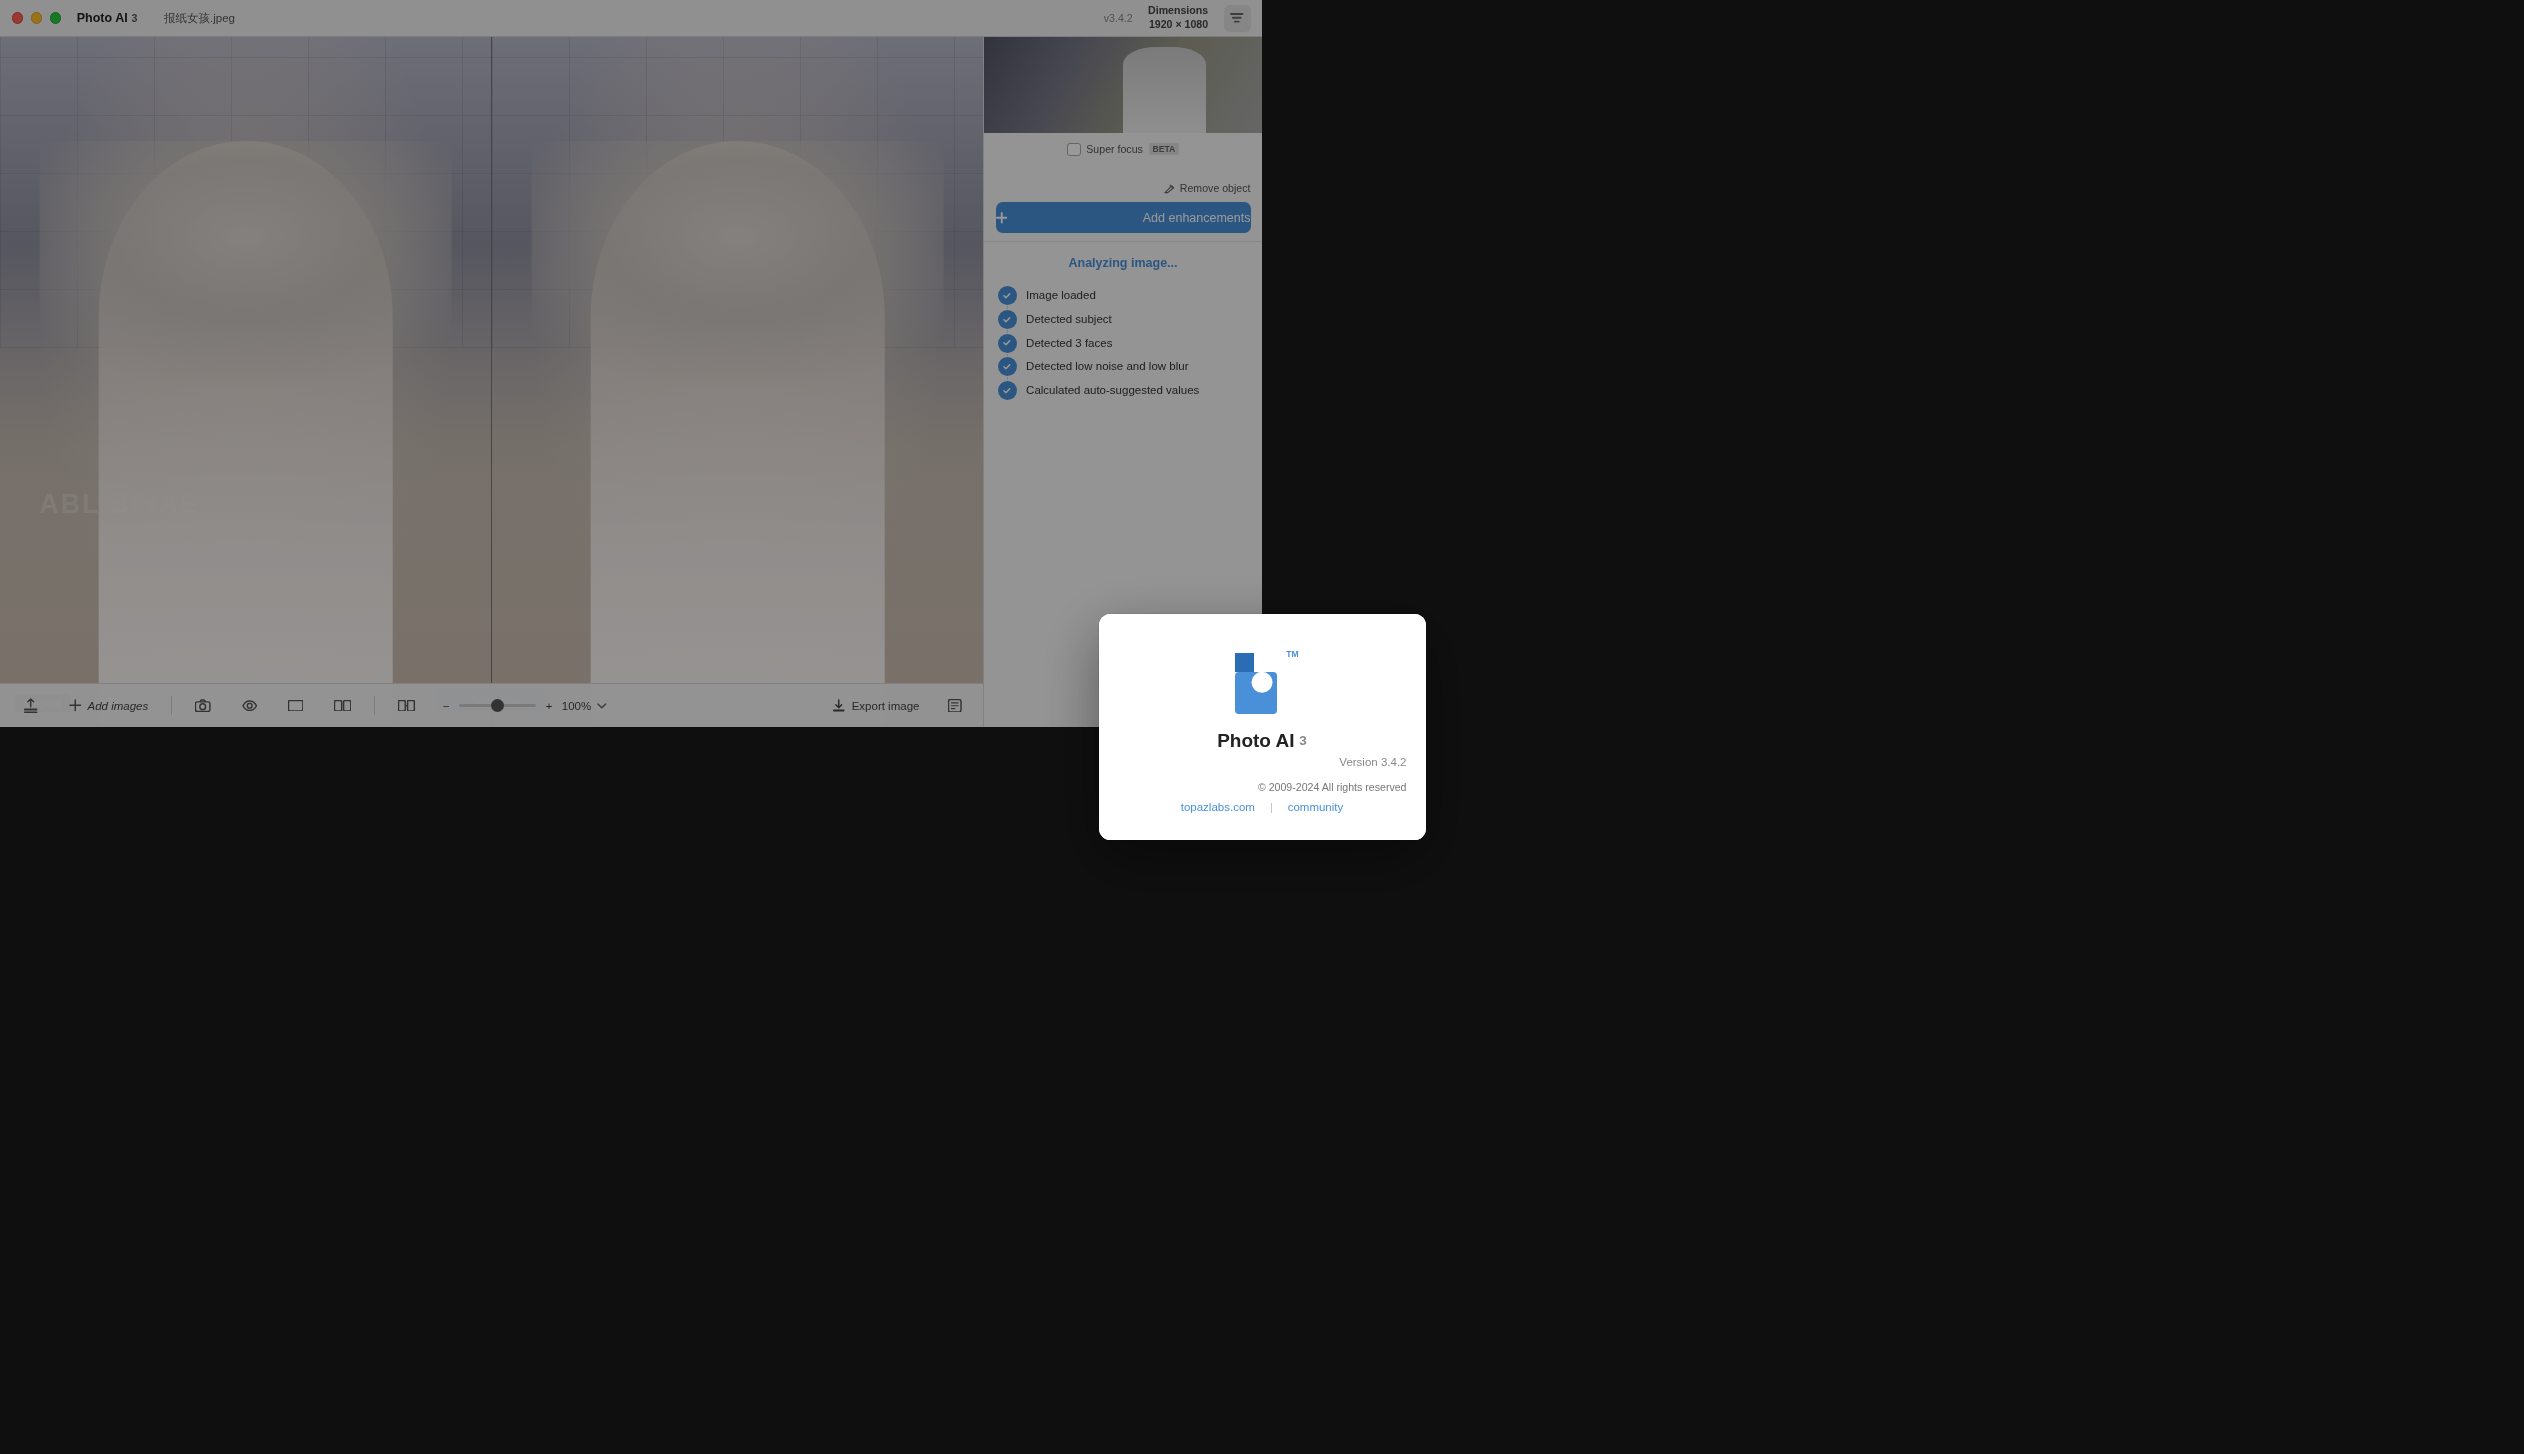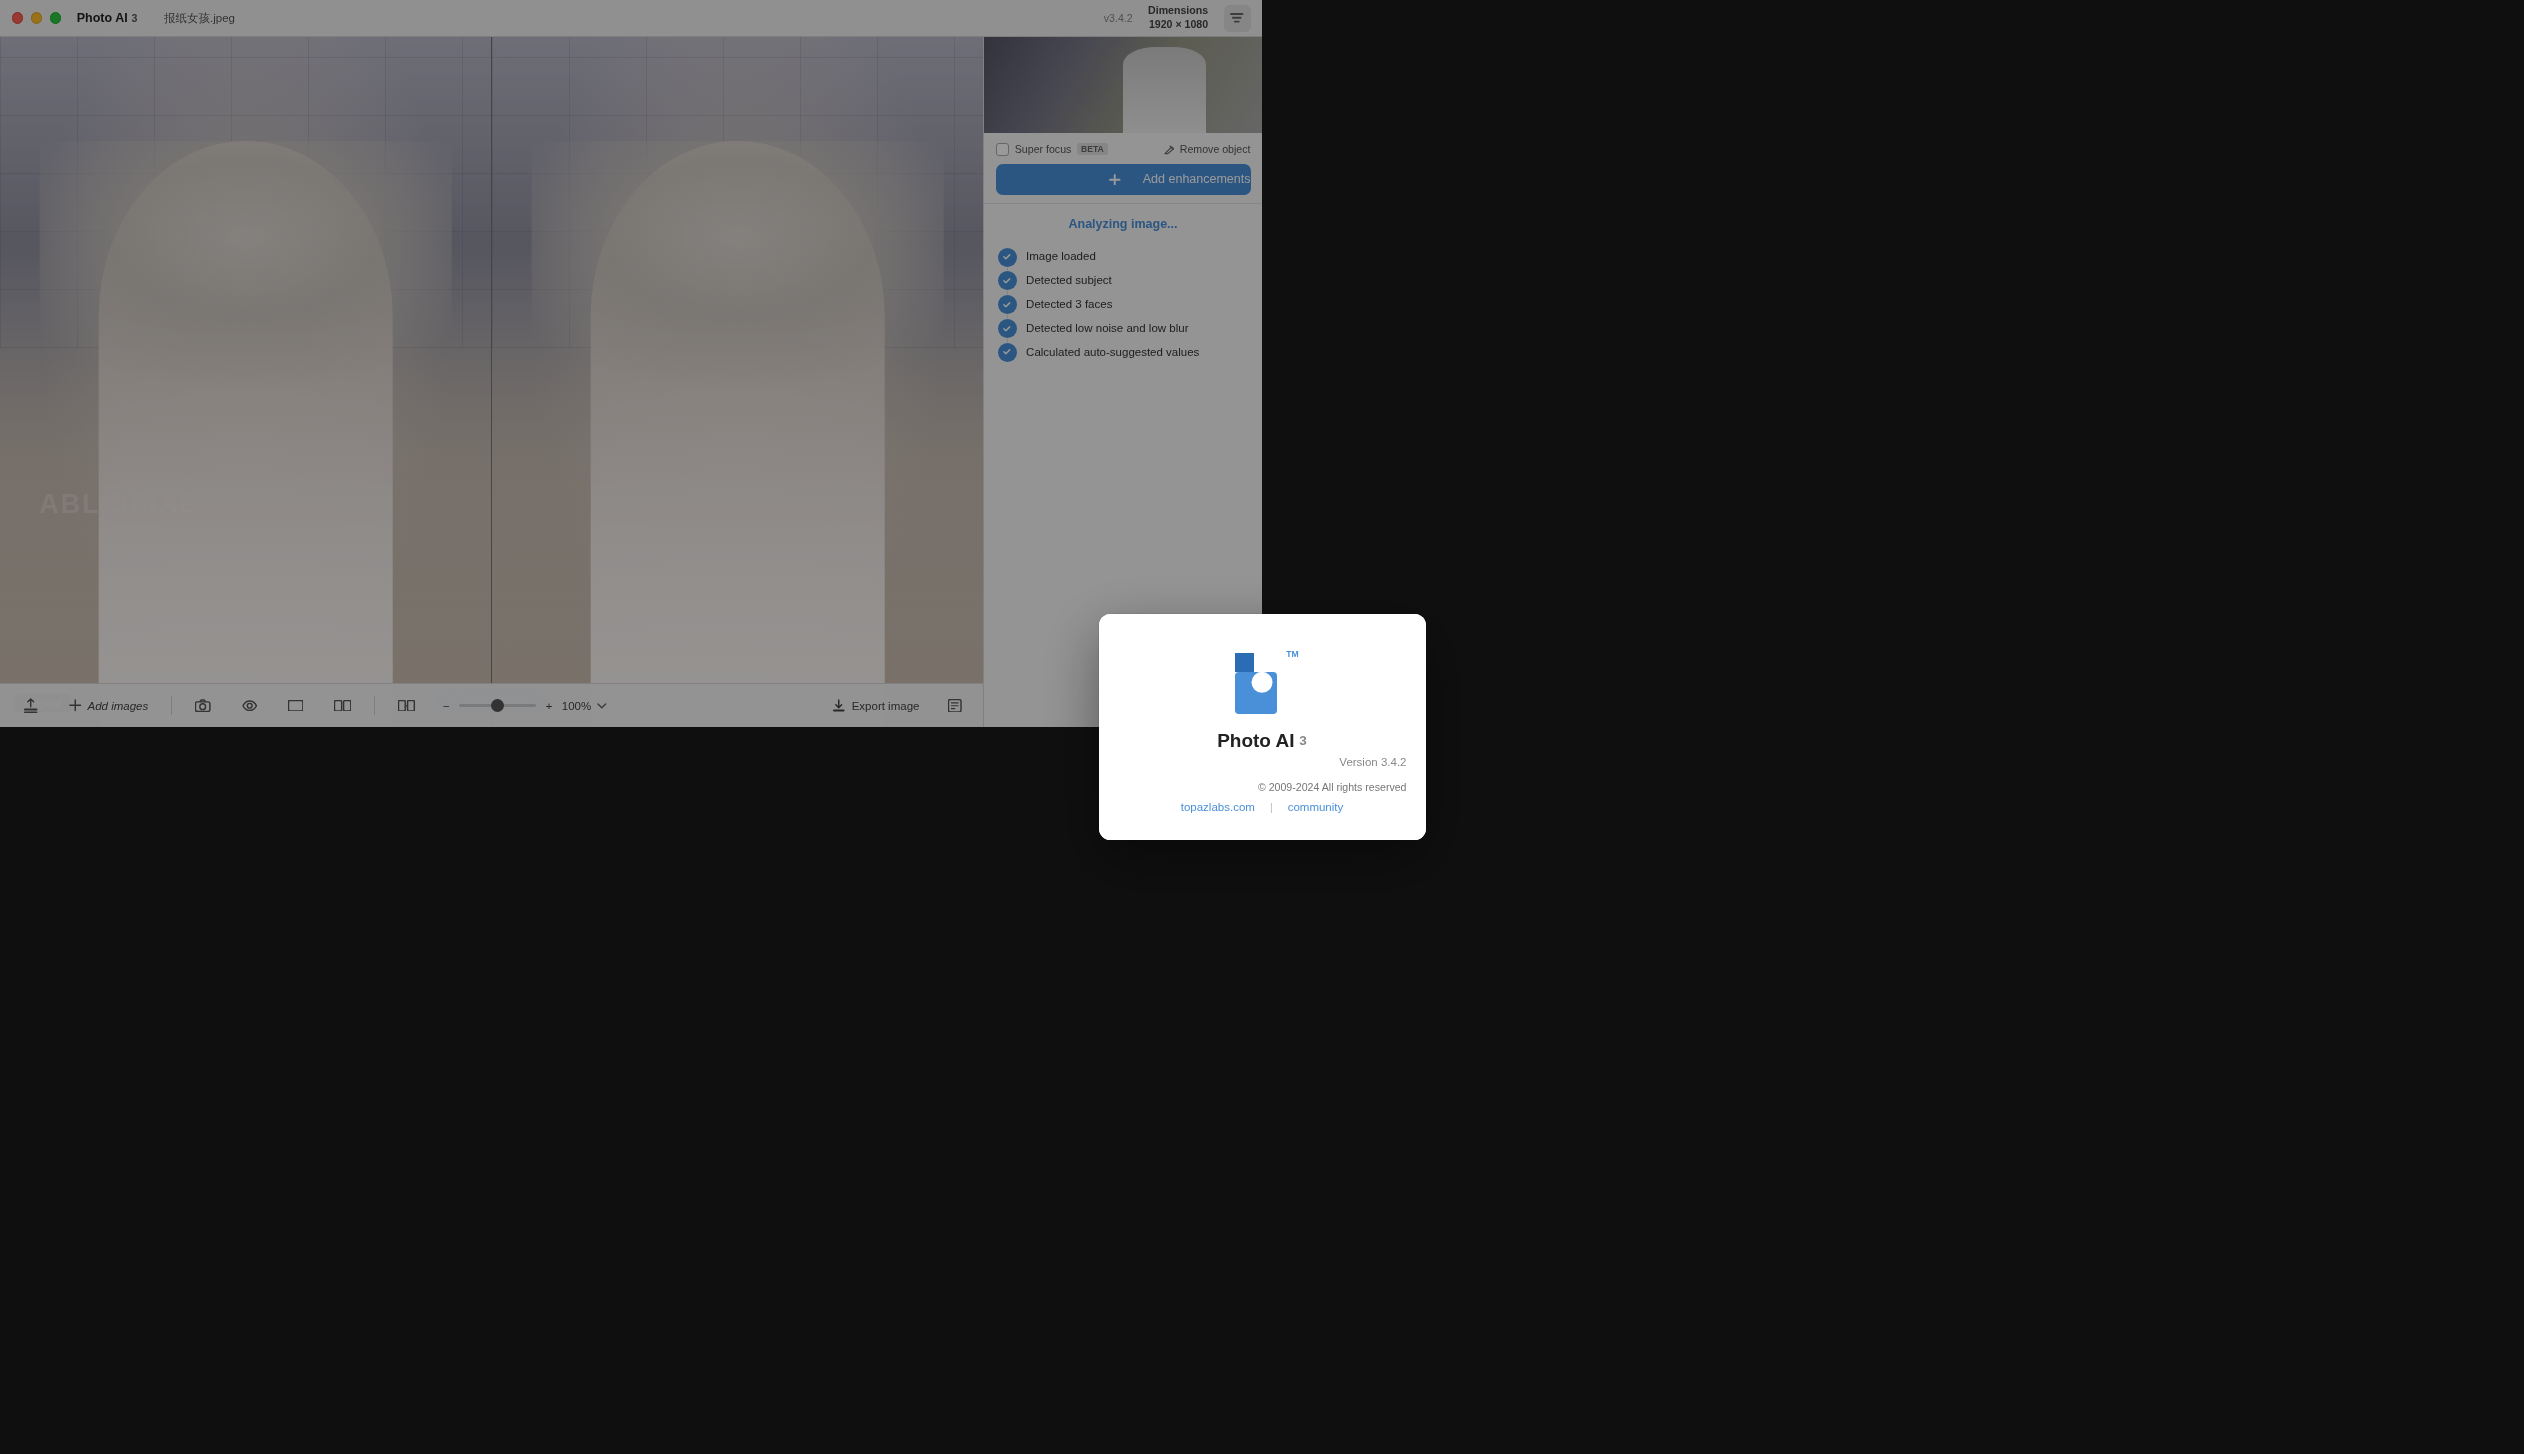--- a/index.html
+++ b/index.html
@@ -313,20 +313,21 @@
     .controls-area {
       padding: 9.6px 11.5px 7.7px;
       border-bottom: 1px solid #e0e0e0;
       flex-shrink: 0;
     }
     .controls-row {
       display: flex;
       align-items: center;
       gap: 26px;
       margin-bottom: 7.7px;
+      flex-direction: column;
     }
     .super-focus-toggle {
       display: flex;
       align-items: center;
       gap: 5.8px;
       font-size: 10.6px;
       color: #555;
     }
     .checkbox-mock {
       width: 13.5px; height: 13.5px;
@@ -356,21 +357,21 @@
       padding: 8.6px 0;
       background: #4a90d9;
       color: #fff;
       border: none;
       border-radius: 6.7px;
       font-size: 12.5px;
       font-weight: 500;
       cursor: pointer;
       display: flex;
       align-items: center;
-      justify-content: flex-end;
+      justify-content: space-between;
       gap: 22px;
     }
 
     
     .analysis-section {
       flex: 1;
       overflow-y: auto;
       padding: 13.5px 13.5px;
     }
     .analyzing-title {

